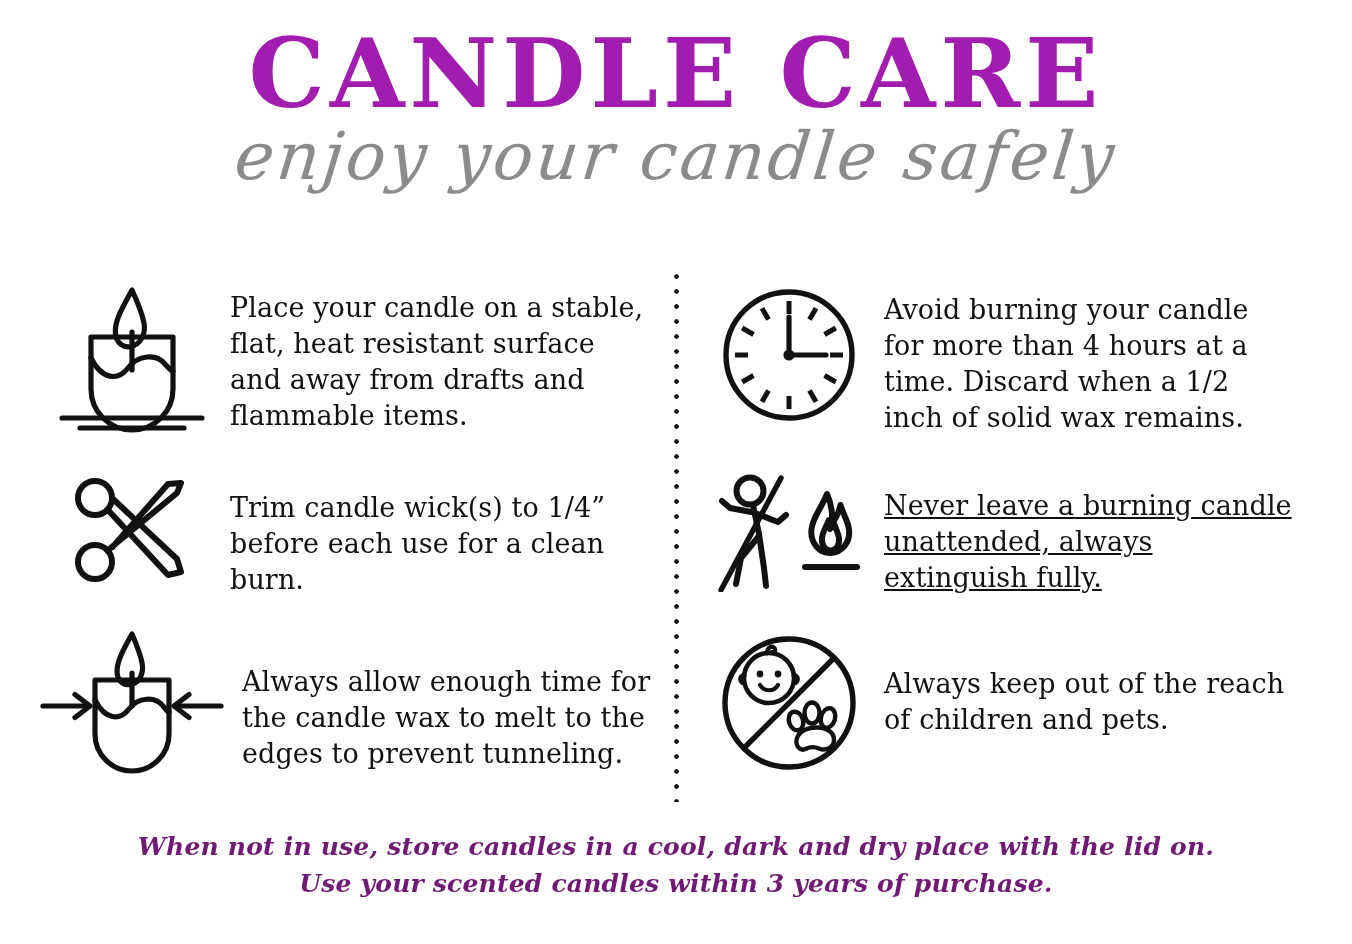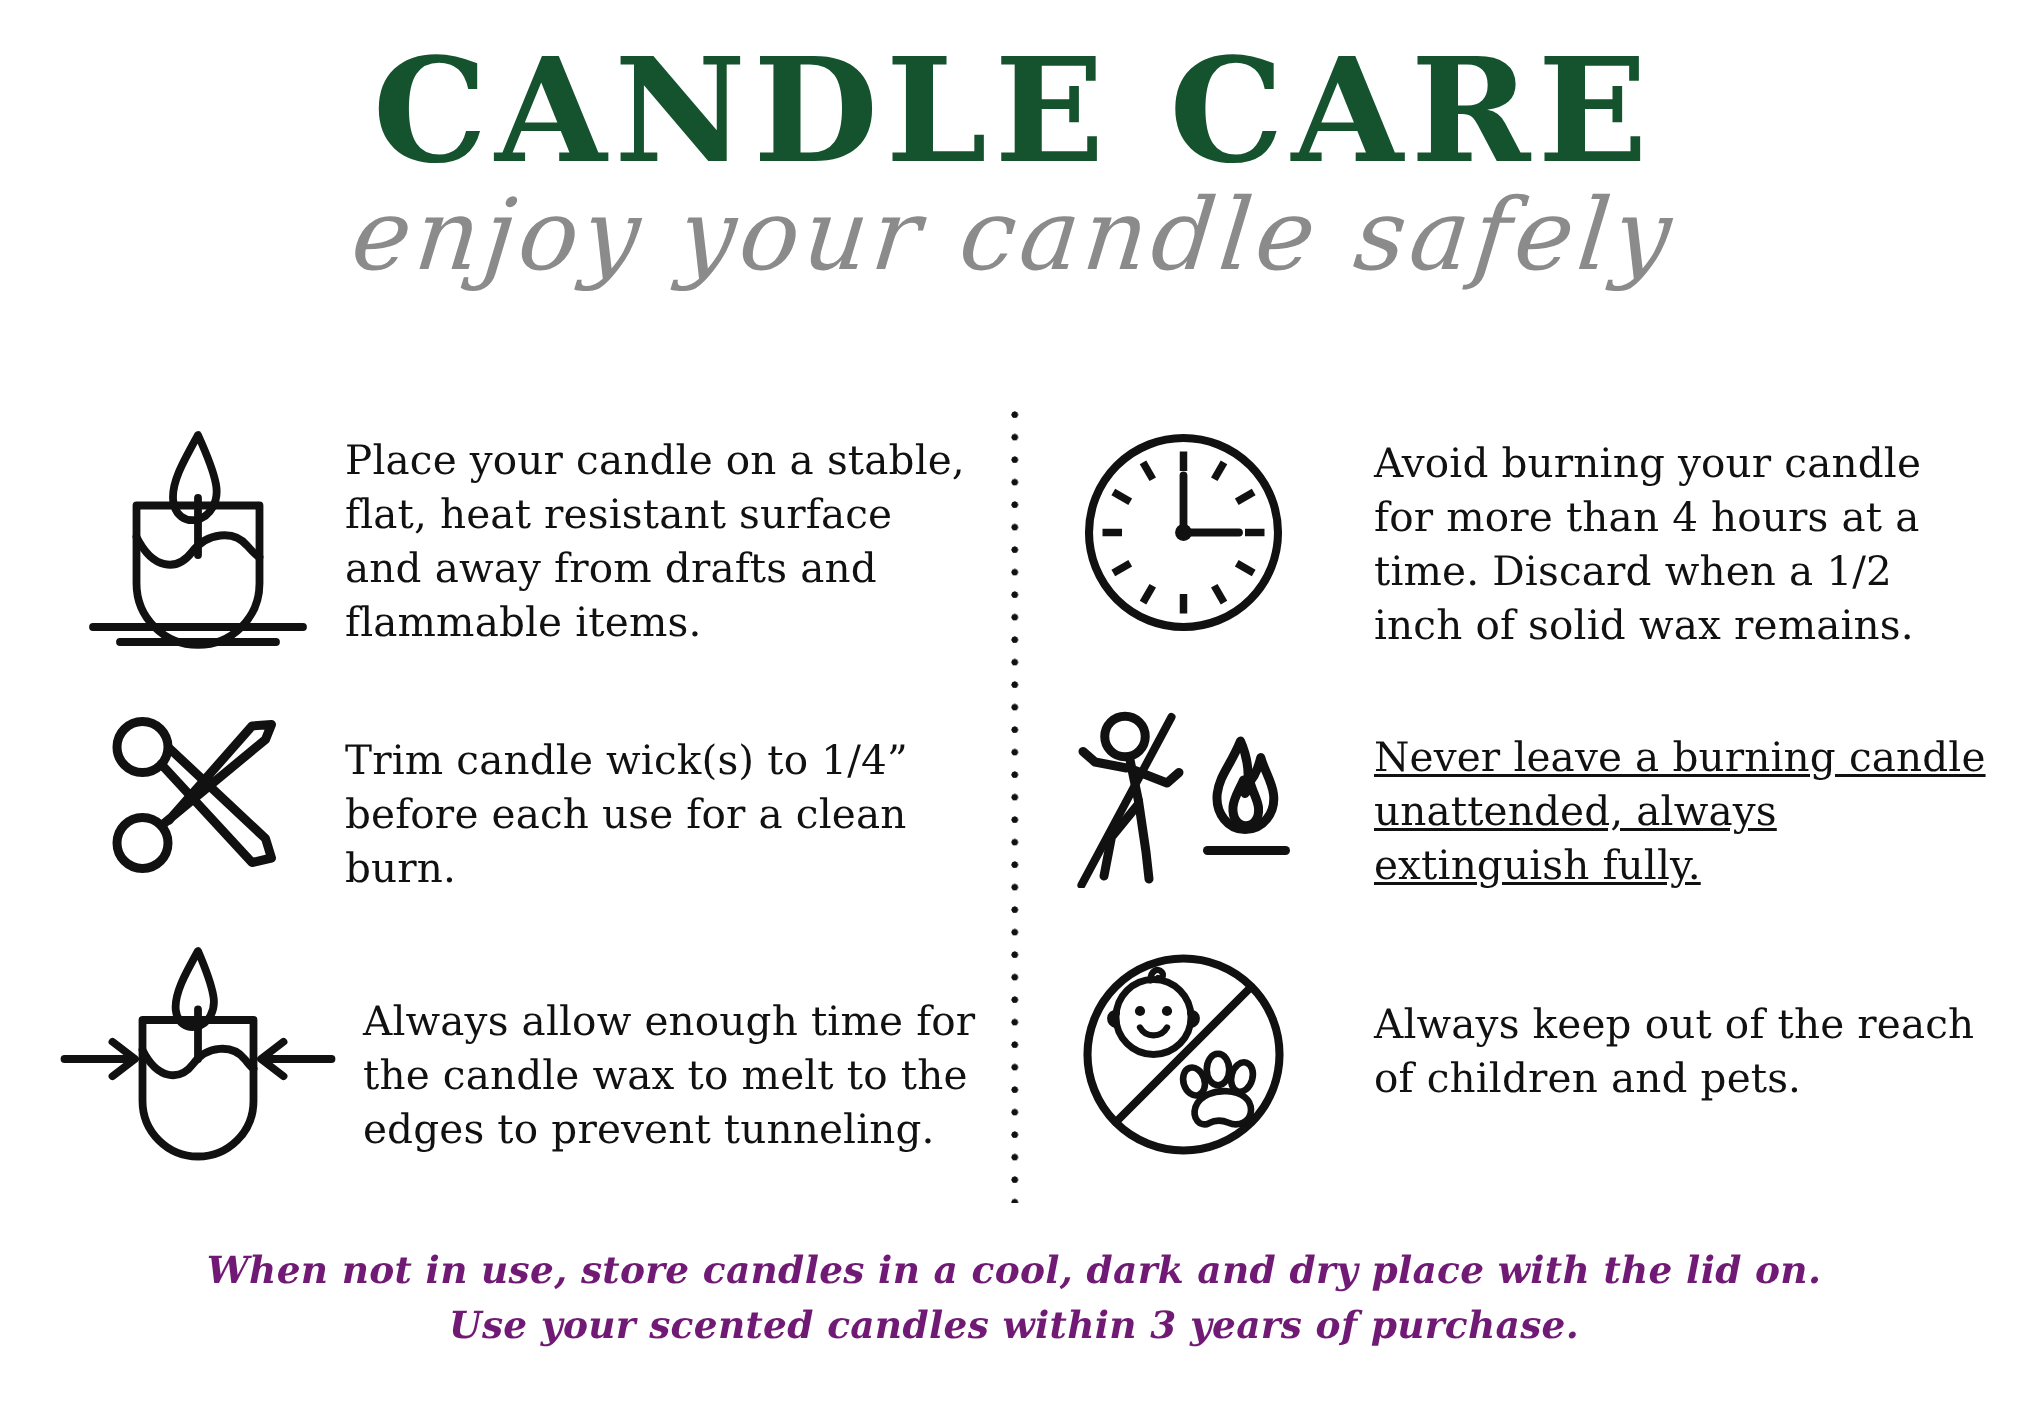--- a/index.html
+++ b/index.html
@@ -30,21 +30,21 @@
     text-align: center;
   }
   .title {
     margin: 0;
     padding-top: 26px;
     font-family: "DejaVu Serif", serif;
     font-weight: 700;
     font-size: 96px;
     line-height: 1.0;
     letter-spacing: 5px;
-    color: #14532d;
+    color: #a21caf;
     white-space: nowrap;
   }
   .subtitle {
     margin: 0;
     padding-top: 2px;
     font-family: "DejaVu Serif", serif;
     font-style: italic;
     font-weight: 400;
     font-size: 66px;
     line-height: 1.0;
@@ -114,21 +114,21 @@
   .col-left .tip-2 .tip-icon { height: 120px; padding-top: 2px; }
   .col-left .tip-2 .tip-text { padding-top: 22px; }
   .col-left .tip-3 .tip-icon { height: 150px; }
   .col-left .tip-3 .tip-text { padding-top: 36px; }
 
   
   .col-right .tip-1 { height: 196px; }
   .col-right .tip-2 { height: 160px; text-decoration: underline; }
   .col-right .tip-3 { height: 176px; }
   .col-right .tip-icon { width: 190px; }
-  .col-right .tip-text { width: 410px; margin-left: 32px; }
+  .col-right .tip-text { width: 410px; }
 
   .col-right .tip-1 .tip-icon { height: 150px; padding-top: 8px; }
   .col-right .tip-1 .tip-text { padding-top: 20px; }
   .col-right .tip-2 .tip-icon { height: 120px; padding-top: 4px; }
   .col-right .tip-2 .tip-text { padding-top: 20px; }
   .col-right .tip-3 .tip-icon { height: 150px; }
   .col-right .tip-3 .tip-text { padding-top: 38px; }
 
   
   .footer {

